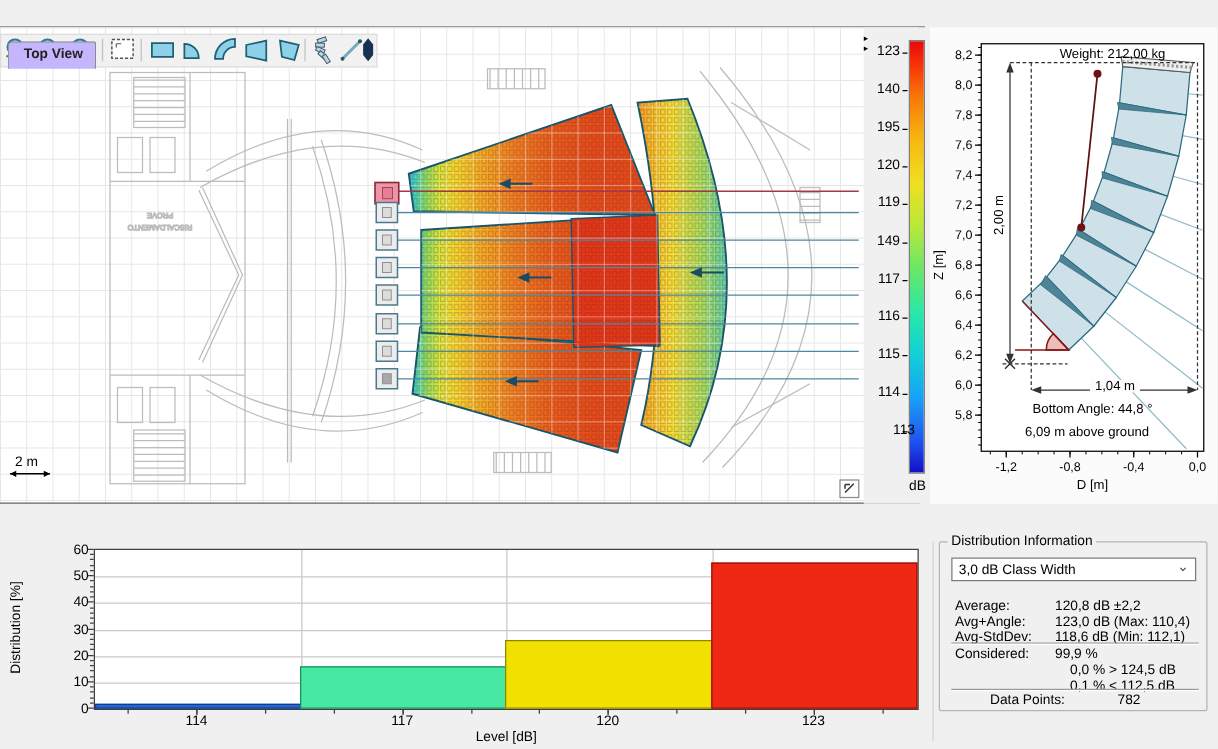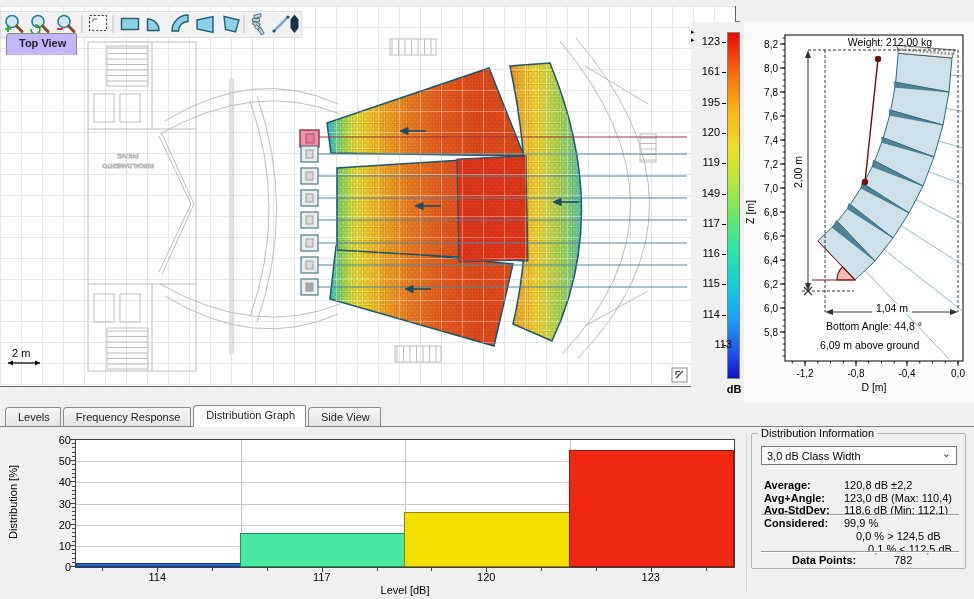--- a/index.html
+++ b/index.html
@@ -3,30 +3,30 @@
 <meta charset="utf-8">
 <style>
 * { margin:0; padding:0; box-sizing:border-box; }
 body { width:974px; height:599px; overflow:hidden; background:#f0f0f0; font-family:"Liberation Sans",sans-serif; position:relative; }
 .abs { position:absolute; }
 .tabrow { position:absolute; left:0; top:0; right:0; height:22px; border-bottom:1px solid #808080; background:#f0f0f0; }
 .tab { position:absolute; top:2px; height:20px; padding:3px 10px 0 12px; font-size:11px; background:linear-gradient(#f6f6f6,#e4e4e4); border:1px solid #8a8a8a; border-bottom:none; border-radius:4px 2px 0 0; color:#222; white-space:nowrap; }
 .tab.active { background:#c4b5fd; top:1px; height:22px; z-index:3;margin-top:32px; }
 .tab.bold { font-weight:bold; }
 #topview { left:0; top:0; width:740px; height:403px; }
-#canvas { position:absolute; left:0; top:6px; width:736px; height:381px; background:#fff;
+#canvas { position:absolute; left:0; top:22px; width:736px; height:381px; background:#fff;
   background-image:linear-gradient(#e6e6e6 1px,transparent 1px),linear-gradient(90deg,#e6e6e6 1px,transparent 1px);
   background-size:21px 21px; border-right:1px solid #606060; border-bottom:1px solid #606060; overflow:hidden; }
 #toolbar { position:absolute; left:0; top:5px; width:302px; height:27px; background:#f1f1f1; border:1px solid #dcdcdc; }
 #cbar { left:691px; top:22px; width:49px; height:381px; background:#f0f0f0; font-size:11px; }
 #cbar .bar { position:absolute; left:36px; top:10px; width:13px; height:347px; border:1px solid #808080;
   background:linear-gradient(to top,#1010c8 0%,#2050f0 7%,#18a0f8 17%,#10d0d8 27%,#28e8a8 37%,#66e868 47%,#b8e838 57%,#f0e020 67%,#f8b810 77%,#f87808 87%,#f83808 94%,#e80808 100%); }
 .cbtick { position:absolute; width:29px; text-align:right; font-size:11px; color:#000; }
 .cbdash { position:absolute; left:31px; width:4px; height:1px; background:#000; }
-#cbar .dbl { position:absolute; left:30px; top:361px; width:26px; text-align:center; font-weight:bold; font-size:11px; }
+#cbar .dbl { position:absolute; left:30px; top:361px; width:26px; text-align:center; font-weight:normal; font-size:11px; }
 #cbar .spin { position:absolute; left:0px; top:6px; font-size:7px; color:#000; line-height:8px; }
 #rigging { left:744px; top:0; width:230px; height:403px; }
 #rigcontent { position:absolute; left:0; top:22px; width:230px; height:381px; background:#fbfbfb; }
 #bottom { left:0; top:405px; width:974px; height:194px; }
 #bottomtabs { position:absolute; left:0; top:0; width:974px; height:22px; border-bottom:1px solid #808080; background:#f0f0f0; display:flex; align-items:flex-end; padding-left:5px; }
 .btab { position:relative; height:19px; padding:3px 10px 0 12px; font-size:11px; background:linear-gradient(#f6f6f6,#e4e4e4); border:1px solid #8a8a8a; border-bottom:none; border-radius:4px 2px 0 0; color:#222; white-space:nowrap; margin-right:2px; }
 .btab.active { height:22px; background:#fff; margin-bottom:-1px; z-index:3; }
 #chartarea { position:absolute; left:0; top:23px; width:748px; height:171px; }
 #plot { position:absolute; left:75px; top:11px; width:660px; height:129px; background:#fff; border:1px solid #404040; }
 .bar-rect { position:absolute; bottom:0; }
@@ -38,21 +38,21 @@
 .xlabel { position:absolute; font-size:11px; text-align:center; width:40px; color:#000; }
 #ylab { position:absolute; left:-72px; top:68px; width:170px; text-align:center; font-size:11px; transform:rotate(-90deg); color:#000; }
 #xlab { position:absolute; left:75px; top:156px; width:660px; text-align:center; font-size:11px; color:#000; }
 #vsep { position:absolute; left:746px; top:28px; width:1px; height:160px; background:#d4d4d4; }
 #infobox { position:absolute; left:751px; top:28px; width:215px; height:136px; border:1px solid #b4b4b4; border-radius:2px; }
 #infobox .grouplabel { position:absolute; left:6px; top:-7px; background:#f0f0f0; padding:0 3px; font-size:11px; color:#000; }
 #combo { position:absolute; left:9px; top:12px; width:196px; height:19px; background:#fff; border:1px solid #7a7a7a; font-size:11px; }
 #combo span.val { position:absolute; left:5px; top:3px; }
 #combo .chev { position:absolute; right:5px; top:0px; color:#404040; font-size:11px; }
 .inforow { position:absolute; left:12px; font-size:11px; width:200px; white-space:nowrap; }
-.inforow .lab { display:inline-block; width:80px;font-weight:bold; }
+.inforow .lab { display:inline-block; width:80px; }
 .infosep { position:absolute; left:9px; width:198px; height:2px; border-top:1px solid #9a9a9a; border-bottom:1px solid #fff; }
 svg text { font-family:"Liberation Sans",sans-serif; }
 </style>
 </head>
 <body>
 
 <div id="topview" class="abs">
   <div class="tabrow">
     <div class="tab active bold" style="left:6px;"><span>Top View</span></div>
   </div>
@@ -326,21 +326,21 @@
     </div>
   </div>
 </div>
 
 <div id="cbar" class="abs">
   <div class="spin">▸<br>▸</div>
   <div class="bar"></div>
   <div id="cbTicks">
       <div class="cbtick" style="top: 13px; left: 0px;">123</div>
       <div class="cbdash" style="top: 20px;"></div>
-      <div class="cbtick" style="top: 43.3px; left: 0px;">161</div>
+      <div class="cbtick" style="top: 43.3px; left: 0px;">140</div>
       <div class="cbdash" style="top: 50.3px;"></div>
       <div class="cbtick" style="top: 73.6px; left: 0px;">195</div>
       <div class="cbdash" style="top: 80.6px;"></div>
       <div class="cbtick" style="top: 103.9px; left: 0px;">120</div>
       <div class="cbdash" style="top: 110.9px;"></div>
       <div class="cbtick" style="top: 134.2px; left: 0px;">119</div>
       <div class="cbdash" style="top: 141.2px;"></div>
       <div class="cbtick" style="top: 164.5px; left: 0px;">149</div>
       <div class="cbdash" style="top: 171.5px;"></div>
       <div class="cbtick" style="top: 194.8px; left: 0px;">117</div>
@@ -521,26 +521,20 @@
           <text x="58" y="150" font-size="10.5" fill="#000" text-anchor="middle" transform="rotate(-90 58 150)">2,00 m</text>
           <text x="148" y="290" font-size="10.5" fill="#000" text-anchor="middle">1,04 m</text>
           <text x="130" y="308" font-size="10.5" fill="#000" text-anchor="middle">Bottom Angle: 44,8 °</text>
           <text x="76" y="327" font-size="10.5" fill="#000">6,09 m above ground</text>
         </g>
       </svg>
   </div>
 </div>
 
 <div id="bottom" class="abs">
-  <div id="bottomtabs">
-      <div class="btab">Levels</div>
-      <div class="btab">Frequency Response</div>
-      <div class="btab active">Distribution Graph</div>
-      <div class="btab">Side View</div>
-    </div>
   <div id="chartarea">
     <div id="ylab">Distribution [%]</div>
     <div id="plot">
         <div class="hgrid" style="top: 105.833px;"></div>
         <div class="hgrid" style="top: 84.6667px;"></div>
         <div class="hgrid" style="top: 63.5px;"></div>
         <div class="hgrid" style="top: 42.3333px;"></div>
         <div class="hgrid" style="top: 21.1667px;"></div>
         <div class="vgrid" style="left: 164.5px;"></div>
         <div class="vgrid" style="left: 329px;"></div>
@@ -617,18 +611,18 @@
       <span class="val">3,0 dB Class Width</span>
       <span class="chev">⌄</span>
     </div>
     <div id="inforows">
         <div class="inforow" style="top: 45px;"><span class="lab">Average:</span><span class="val">120,8 dB ±2,2</span></div>
         <div class="inforow" style="top: 57.5px;"><span class="lab">Avg+Angle:</span><span class="val">123,0 dB (Max: 110,4)</span></div>
         <div class="inforow" style="top: 70px;"><span class="lab">Avg-StdDev:</span><span class="val">118,6 dB (Min: 112,1)</span></div>
         <div class="infosep" style="top: 80px;"></div>
         <div class="inforow" style="top: 83px;"><span class="lab">Considered:</span><span class="val">99,9 %</span></div>
         <div class="inforow" style="top: 96px;"><span class="lab" style="width: 92px;"></span><span class="val">0,0 % &gt; 124,5 dB</span></div>
-        <div class="inforow" style="top: 109px; text-align: center;"><span class="lab" style="width: 92px;"></span><span class="val">0,1 % &lt; 112,5 dB</span></div>
+        <div class="inforow" style="top: 109px;"><span class="lab" style="width: 92px;"></span><span class="val">0,1 % &lt; 112,5 dB</span></div>
         <div class="infosep" style="top: 117px;"></div>
         <div class="inforow" style="top: 120px; padding-left: 28px;"><span class="lab">Data Points:</span><span class="val" style="padding-left: 22px;">782</span></div>
       </div>
   </div>
 </div>
 
 </body></html>

